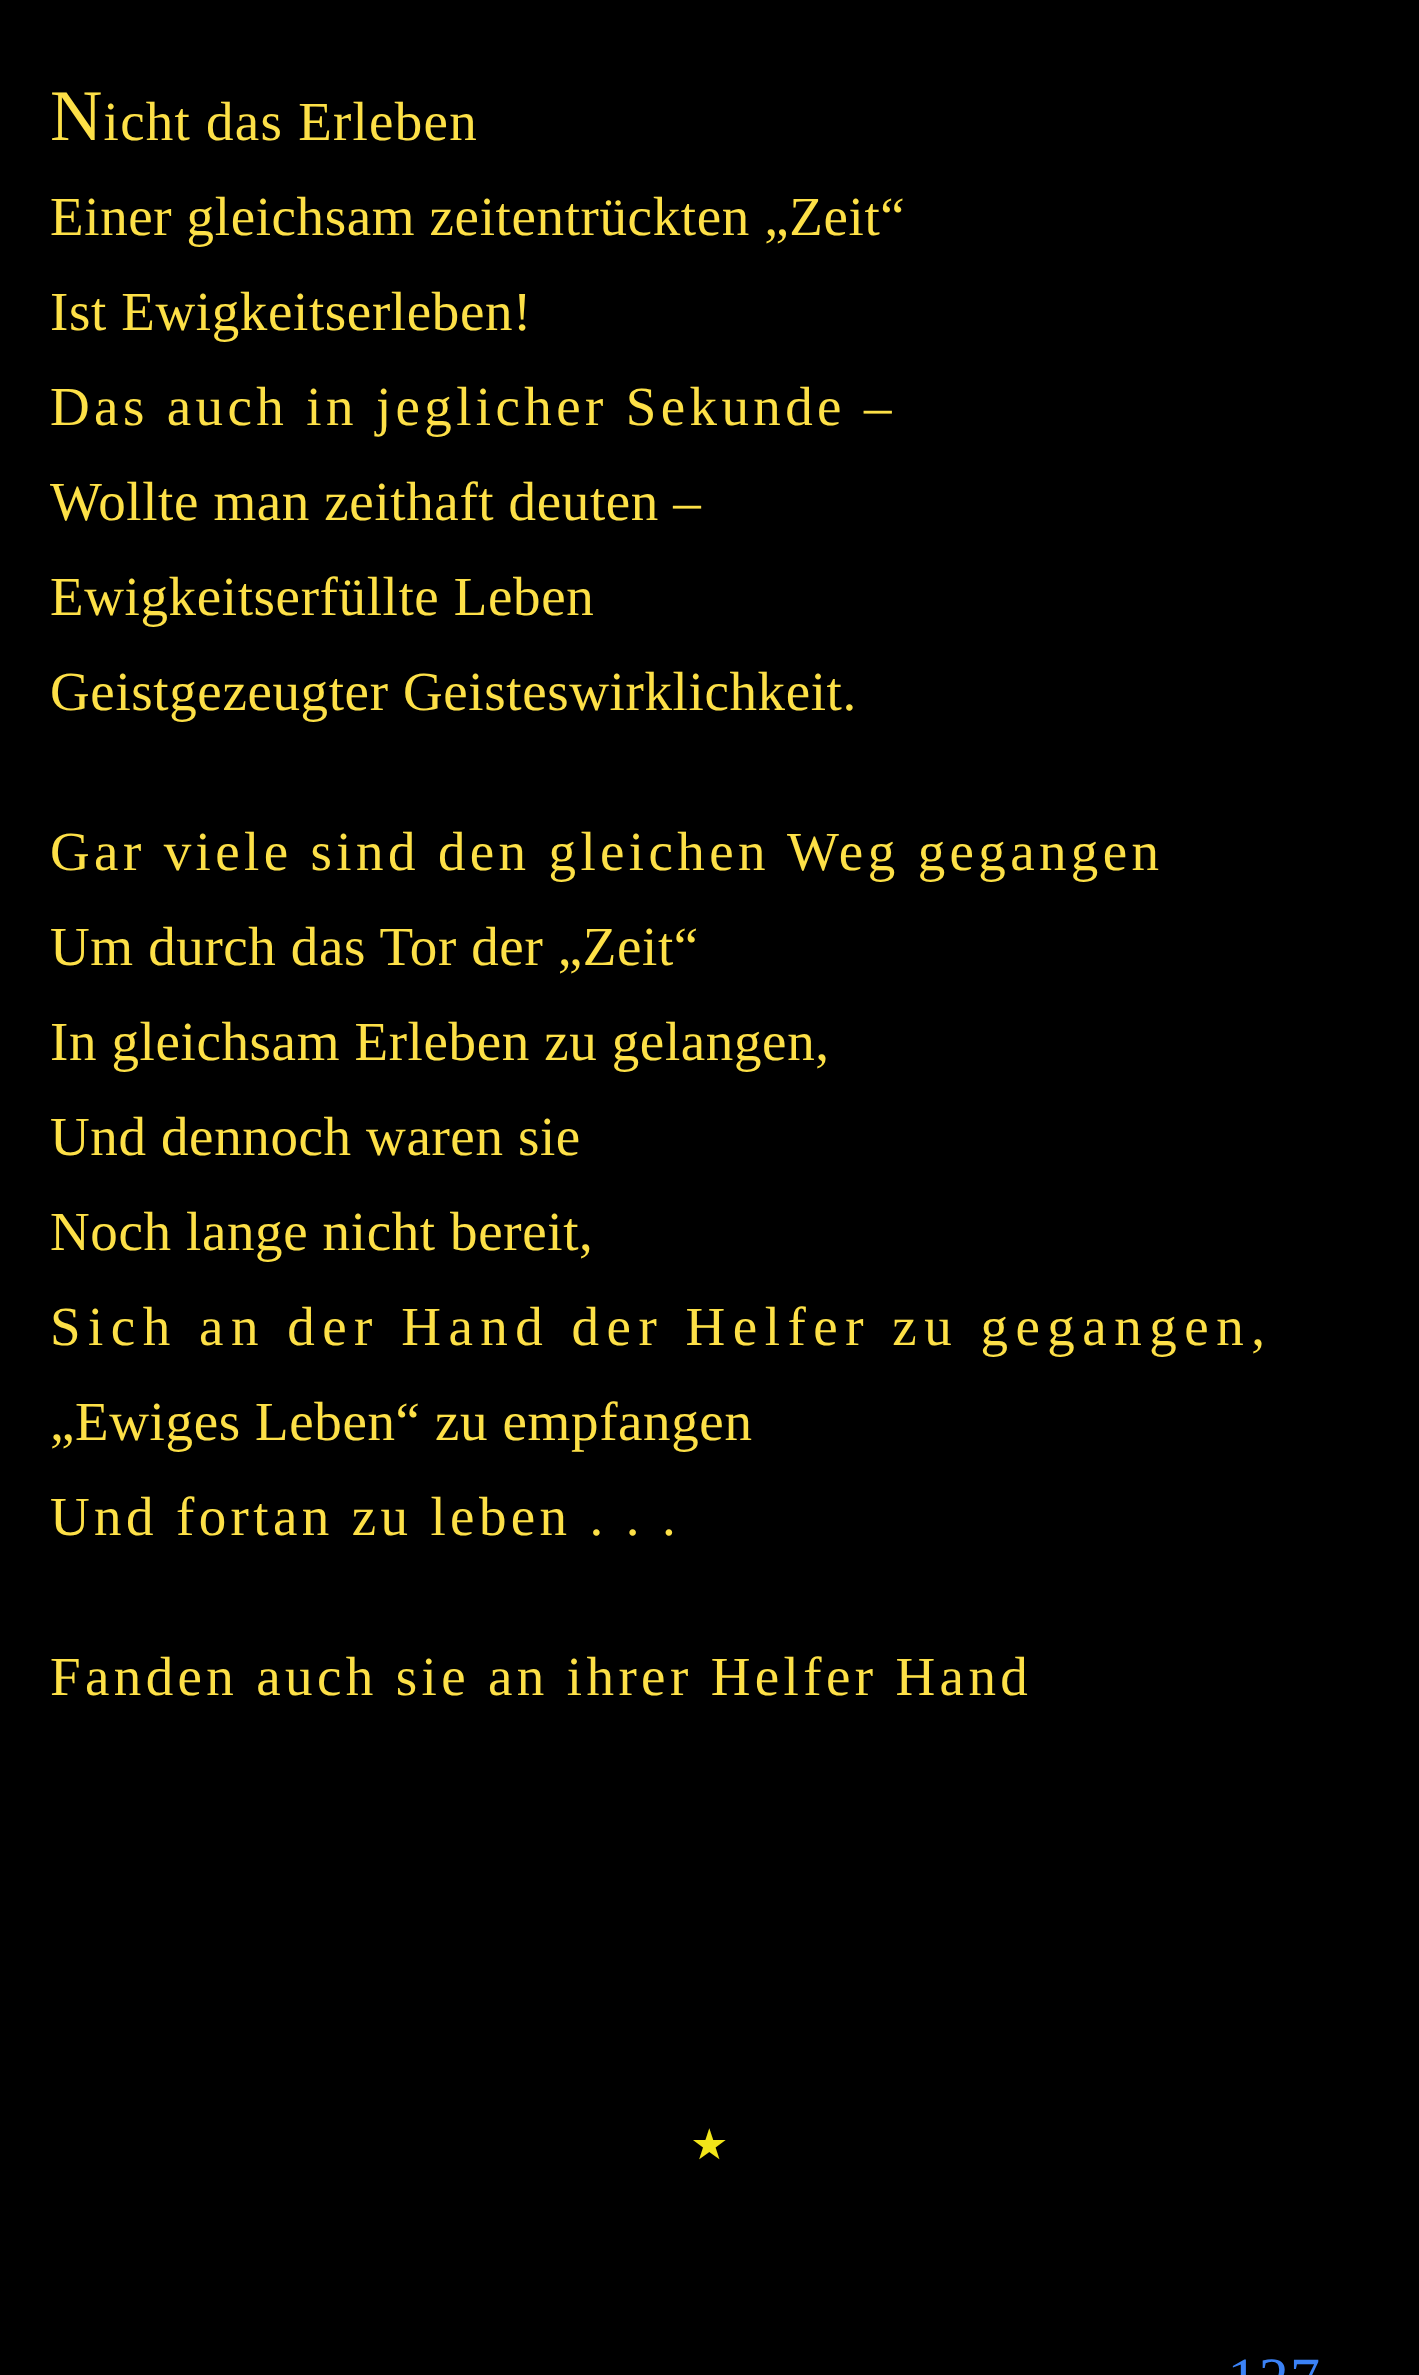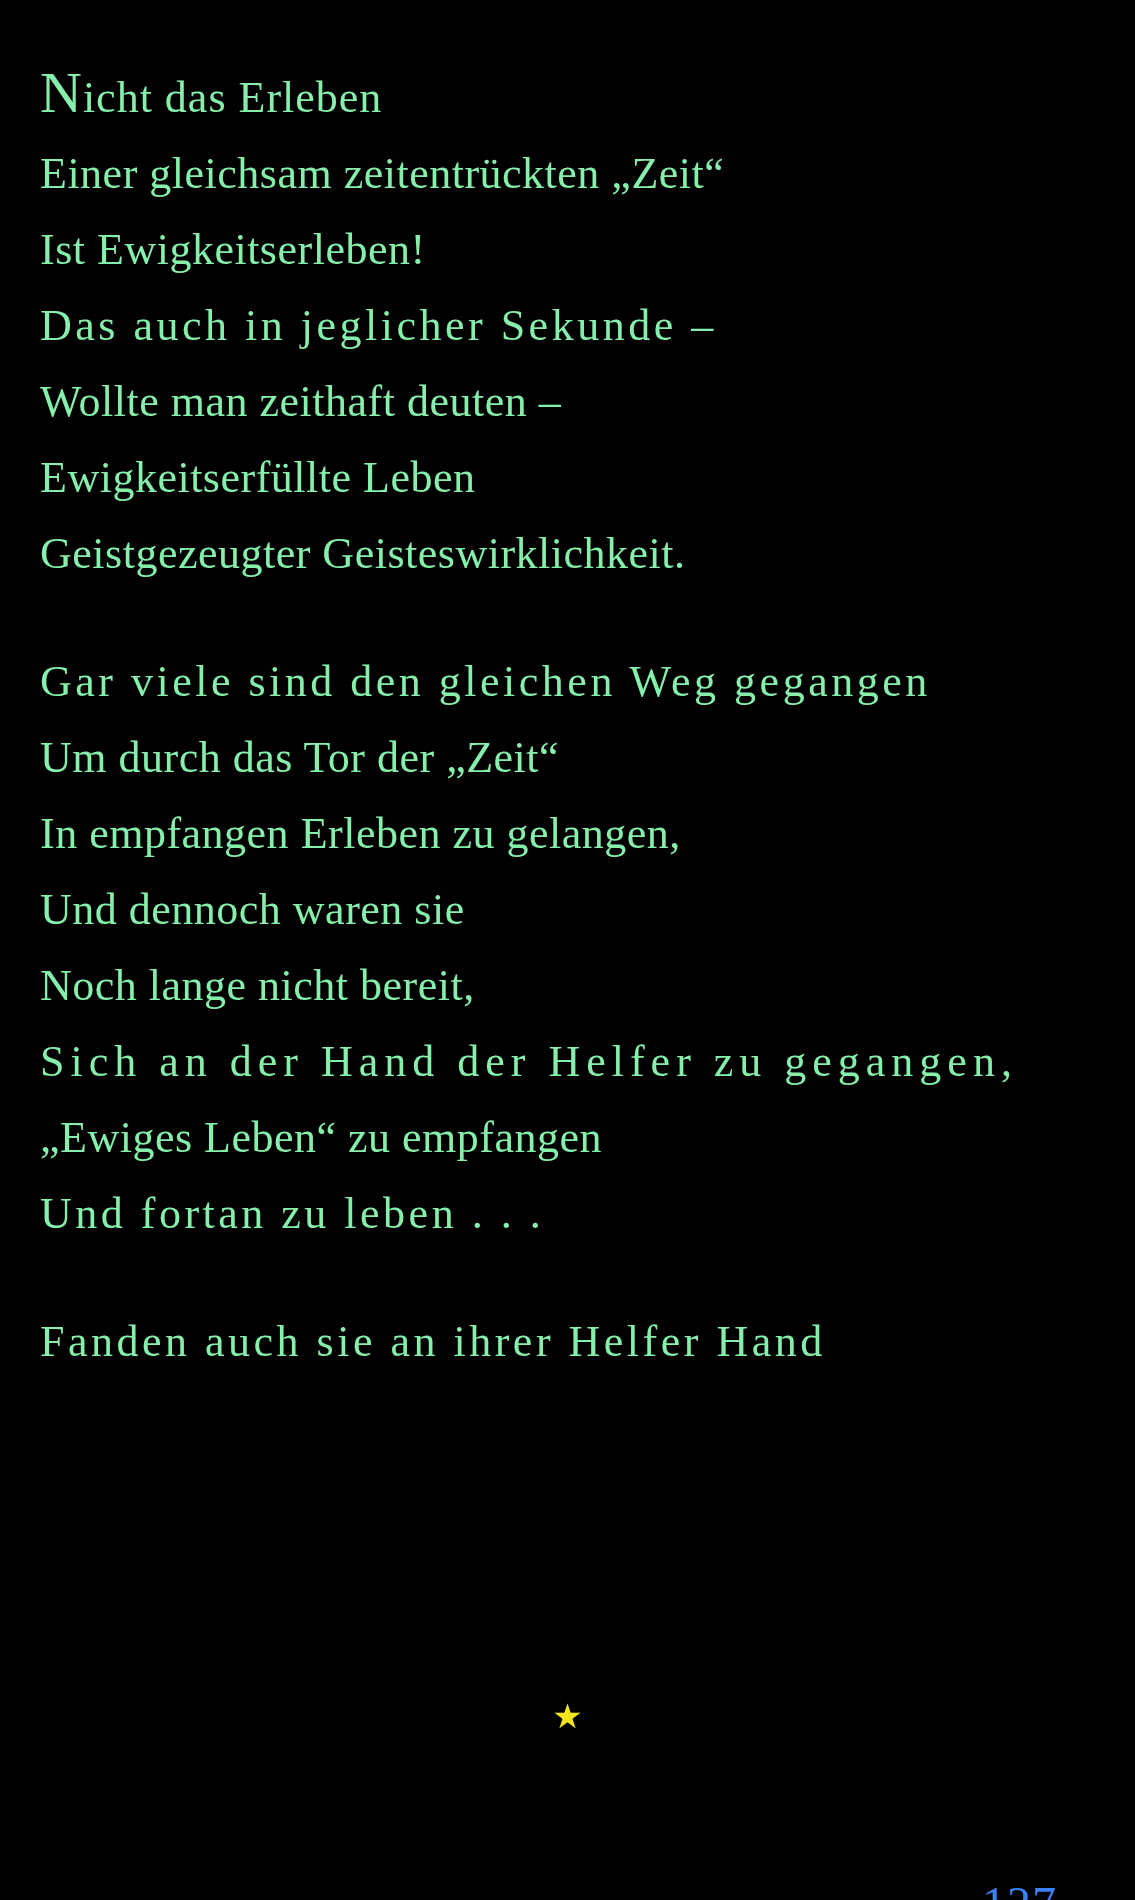--- a/index.html
+++ b/index.html
@@ -29,21 +29,21 @@
     top: 60px;
     width: 1030px;
   }
   .stanza {
     margin: 0 0 52px 0;
   }
   .line {
     font-size: 44px;
     line-height: 76px;
     letter-spacing: 0.5px;
-    color: #86efac;
+    color: #fde047;
     white-space: pre;
   }
   .line.first-line {
     letter-spacing: 1px;
   }
   .dropcap {
     font-size: 58px;
     line-height: 44px;
   }
   .ital {
@@ -86,21 +86,21 @@
       <div class="line">Ist Ewigkeitserleben!</div>
       <div class="line wide">Das auch in jeglicher Sekunde –</div>
       <div class="line"><span>Wollte man </span><span class="ital">zeithaft</span><span> deuten –</span></div>
       <div class="line">Ewigkeitserfüllte Leben</div>
       <div class="line">Geistgezeugter Geisteswirklichkeit.</div>
     </div>
 
     <div class="stanza">
       <div class="line wide">Gar viele sind den gleichen Weg gegangen</div>
       <div class="line">Um durch das Tor der „Zeit“</div>
-      <div class="line"><span>In </span><span class="ital">empfangen</span><span> Erleben zu gelangen,</span></div>
+      <div class="line"><span>In </span><span class="ital">gleichsam</span><span> Erleben zu gelangen,</span></div>
       <div class="line">Und dennoch waren sie</div>
       <div class="line">Noch lange nicht bereit,</div>
       <div class="line wider">Sich an der Hand der Helfer zu gegangen,</div>
       <div class="line">„Ewiges Leben“ zu empfangen</div>
       <div class="line wide">Und fortan zu leben . . .</div>
     </div>
 
     <div class="stanza">
       <div class="line wide">Fanden auch sie an ihrer Helfer Hand</div>
     </div>

